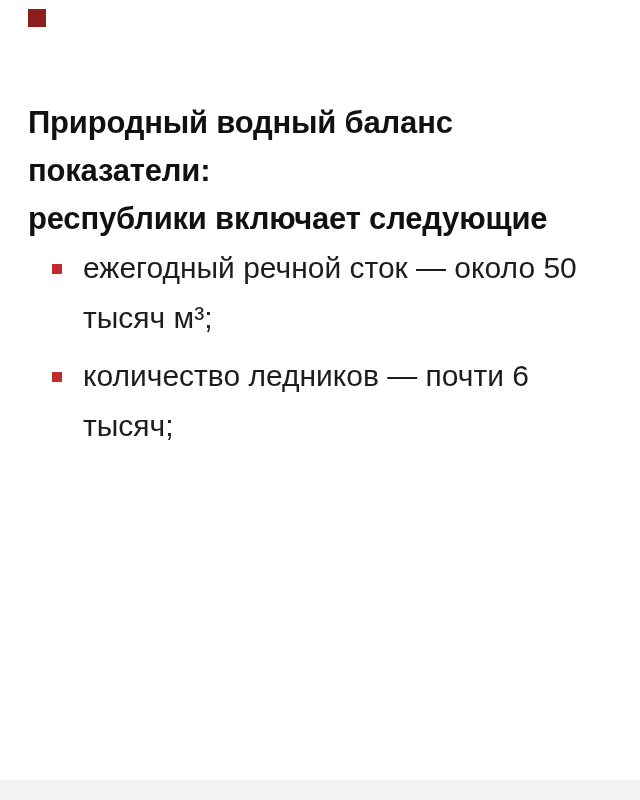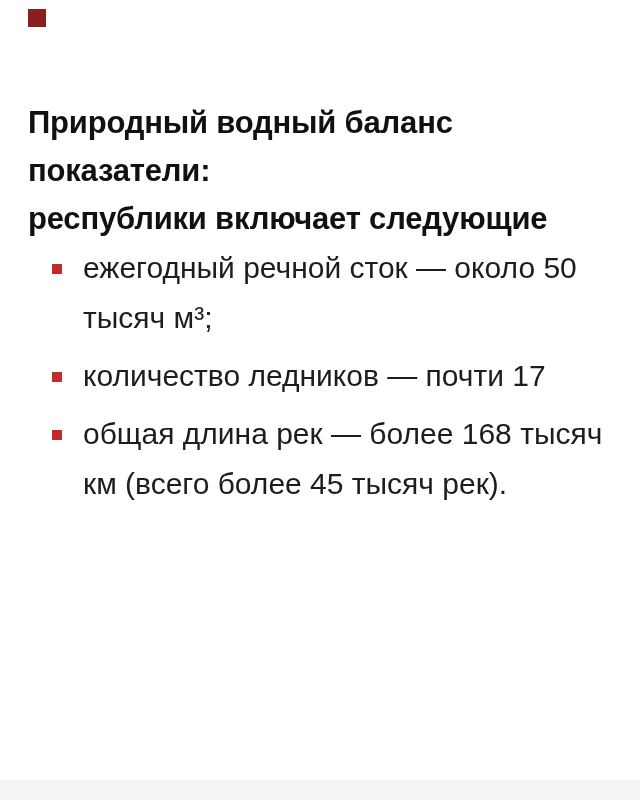--- a/index.html
+++ b/index.html
@@ -89,23 +89,19 @@
       <li>
         <span class="bullet"></span>
         <span class="line">ежегодный речной сток — около 50</span>
         <span class="line">тысяч м³;</span>
       </li>
       <li>
         <span class="bullet"></span>
       </li>
       <li>
         <span class="bullet"></span>
-        <span class="line">количество ледников — почти 17</span>
-      </li>
-      <li>
-        <span class="bullet"></span>
-        <span class="line">общая длина рек — более 168 тысяч</span>
-        <span class="line">км (всего более 45 тысяч рек).</span>
+        <span class="line">количество ледников — почти 6</span>
+        <span class="line">тысяч;</span>
       </li>
     </ul>
 
   </div>
 </div>
 
 </body></html>

